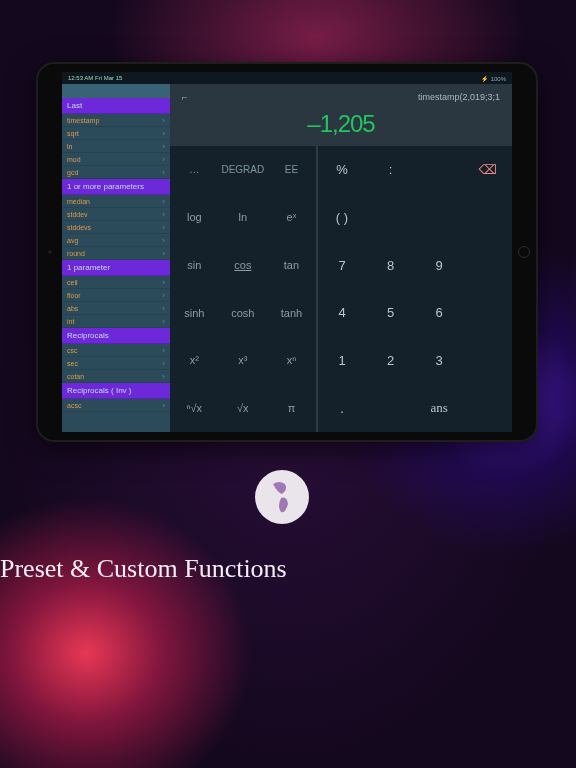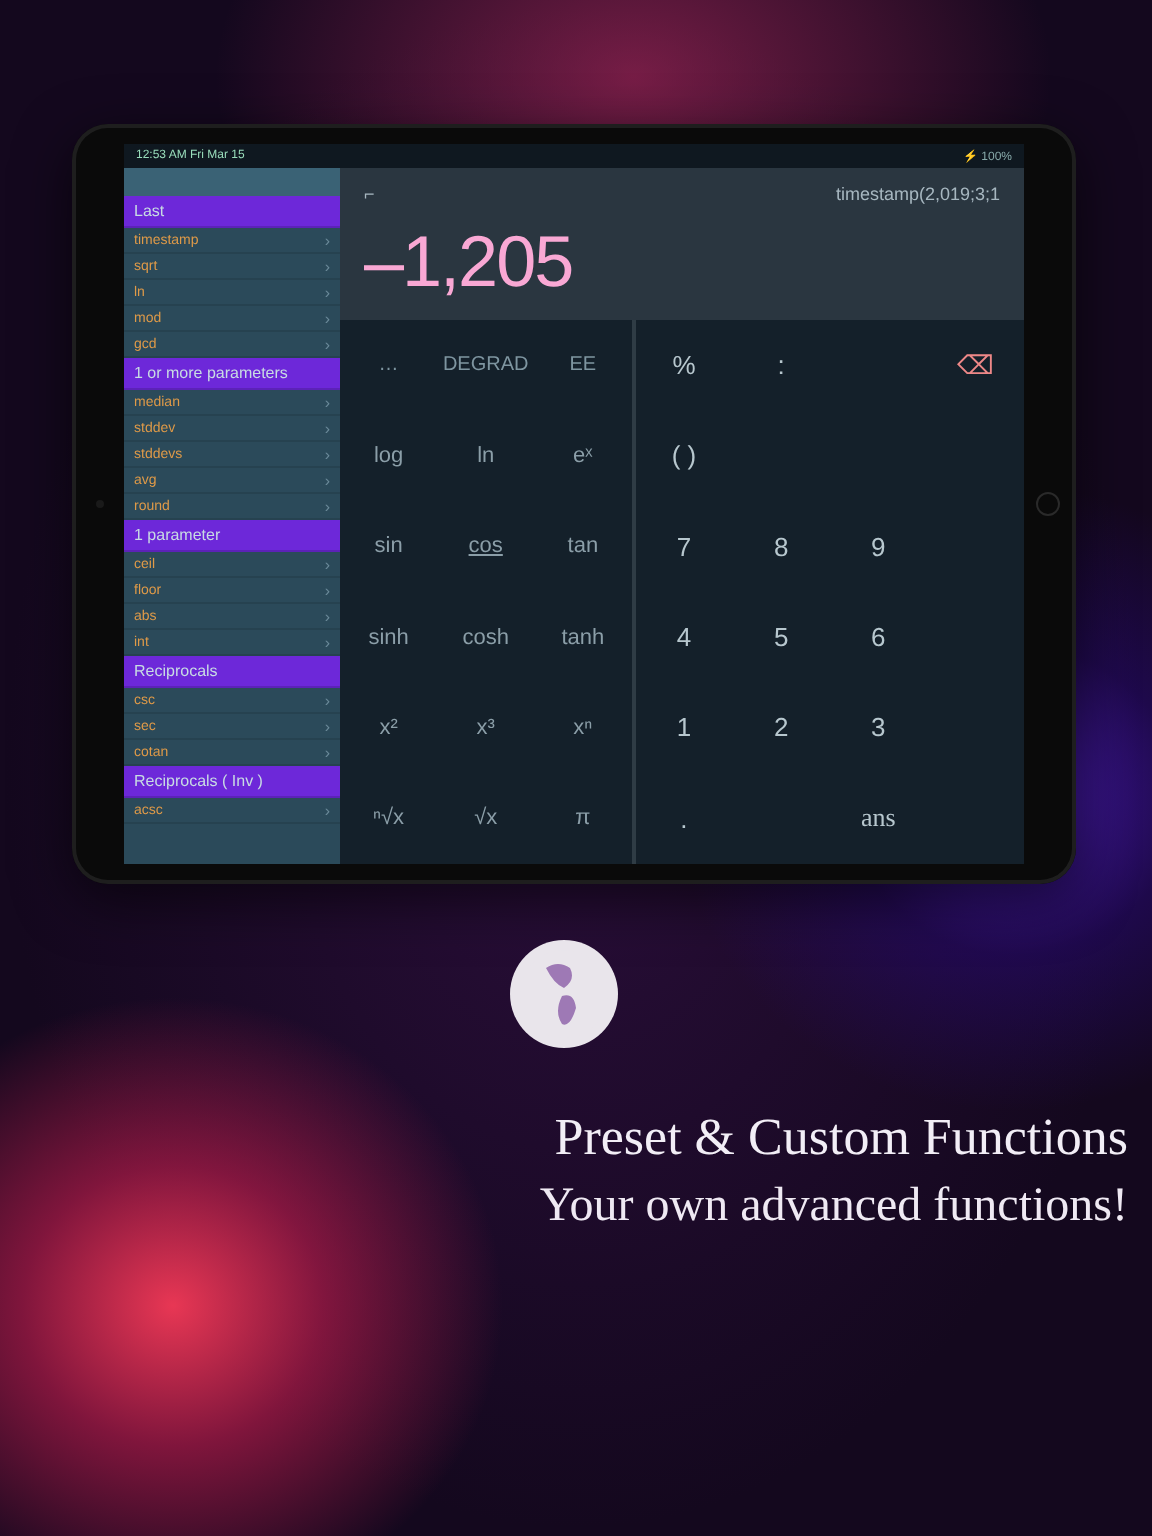--- a/index.html
+++ b/index.html
@@ -16,28 +16,28 @@
   .app{display:flex;height:calc(100% - 12px);}
   .sidebar{width:108px;background:#2b4a5a;overflow:hidden;font-size:8px;}
   .sb-top{height:14px;background:#3a6275;}
   .sb-head{background:#6d28d9;color:#c8dbe3;padding:3px 5px;font-size:8px;border-bottom:1px solid rgba(0,0,0,.15);}
   .sb-item{display:flex;justify-content:space-between;align-items:center;padding:2px 5px;color:#df9a48;font-size:7px;border-bottom:1px solid rgba(0,0,0,.1);height:13px;cursor:pointer;}
   .sb-item .chev{color:#6a8999;font-size:8px;}
   .main{flex:1;display:flex;flex-direction:column;}
   .display{background:#2a3640;padding:8px 12px;color:#c7d0d6;}
   .display-top{display:flex;justify-content:space-between;font-size:9px;color:#a7b7c0;height:14px;}
   .display-fn{font-size:9px;color:#a7b7c0;margin-top:2px;}
-  .display-result{text-align:left;font-size:36px;font-weight:200;color:#f9a8d4;letter-spacing:-1px;margin-top:4px;}
+  .display-result{text-align:center;font-size:24px;font-weight:200;color:#22c55e;letter-spacing:-1px;margin-top:4px;}
   .keys{flex:1;display:grid;grid-template-columns:repeat(3,1fr) 2px repeat(3,1fr) 1fr;grid-template-rows:repeat(6,1fr);}
   .vsep{grid-column:4;grid-row:1/-1;background:rgba(200,220,230,.15);}
   .key{display:flex;align-items:center;justify-content:center;color:#8b9ea8;font-size:11px;cursor:pointer;user-select:none;}
   .key.hdr{color:#7e95a0;font-size:10px;}
   .key.num{color:#b7c7ce;font-size:13px;}
   .key.backspace{color:#e88;}
-  .promo{position:absolute;top:470px;left:0;right:12px;text-align:right;}
+  .promo{position:absolute;top:470px;left:0;right:12px;text-align:left;}
   .globe{width:54px;height:54px;border-radius:50%;background:#e9e5eb;margin:0 auto 30px;position:relative;overflow:hidden;}
   .globe::before{content:"";position:absolute;inset:6px;border-radius:50%;background:
     radial-gradient(circle at 35% 30%, #f5f2f7 20%, transparent 21%),
     radial-gradient(ellipse 18px 14px at 35% 42%, #a07ab8 30%, transparent 31%),
     radial-gradient(ellipse 12px 18px at 55% 60%, #a07ab8 30%, transparent 31%),
     #e9e5eb;}
   .globe svg{position:absolute;inset:0;}
   .tag1{color:#f2eef6;font-family:Georgia,serif;font-size:26px;font-weight:400;}
   .tag2{color:#efe9f3;font-family:Georgia,serif;font-size:24px;font-weight:400;margin-top:6px;}
   .hbtn{position:absolute;right:8px;top:50%;transform:translateY(-50%);width:12px;height:12px;border-radius:50%;border:1px solid #2a2a2a;}
@@ -192,14 +192,13 @@
 </div>
 
 <div class="promo">
   <div class="globe">
     <svg viewBox="0 0 54 54">
         <circle cx="27" cy="27" r="22" fill="#e9e5eb"></circle>
         <path d="M18 14 Q24 10 30 14 Q33 20 27 24 Q22 22 18 14 M26 28 Q32 26 33 34 Q30 44 26 42 Q22 36 26 28" fill="#9e79b5"></path>
       </svg>
   </div>
   <div class="tag1">Preset &amp; Custom Functions</div>
-  <div class="tag2">Your own advanced functions!</div>
 </div>
 
 </body></html>

